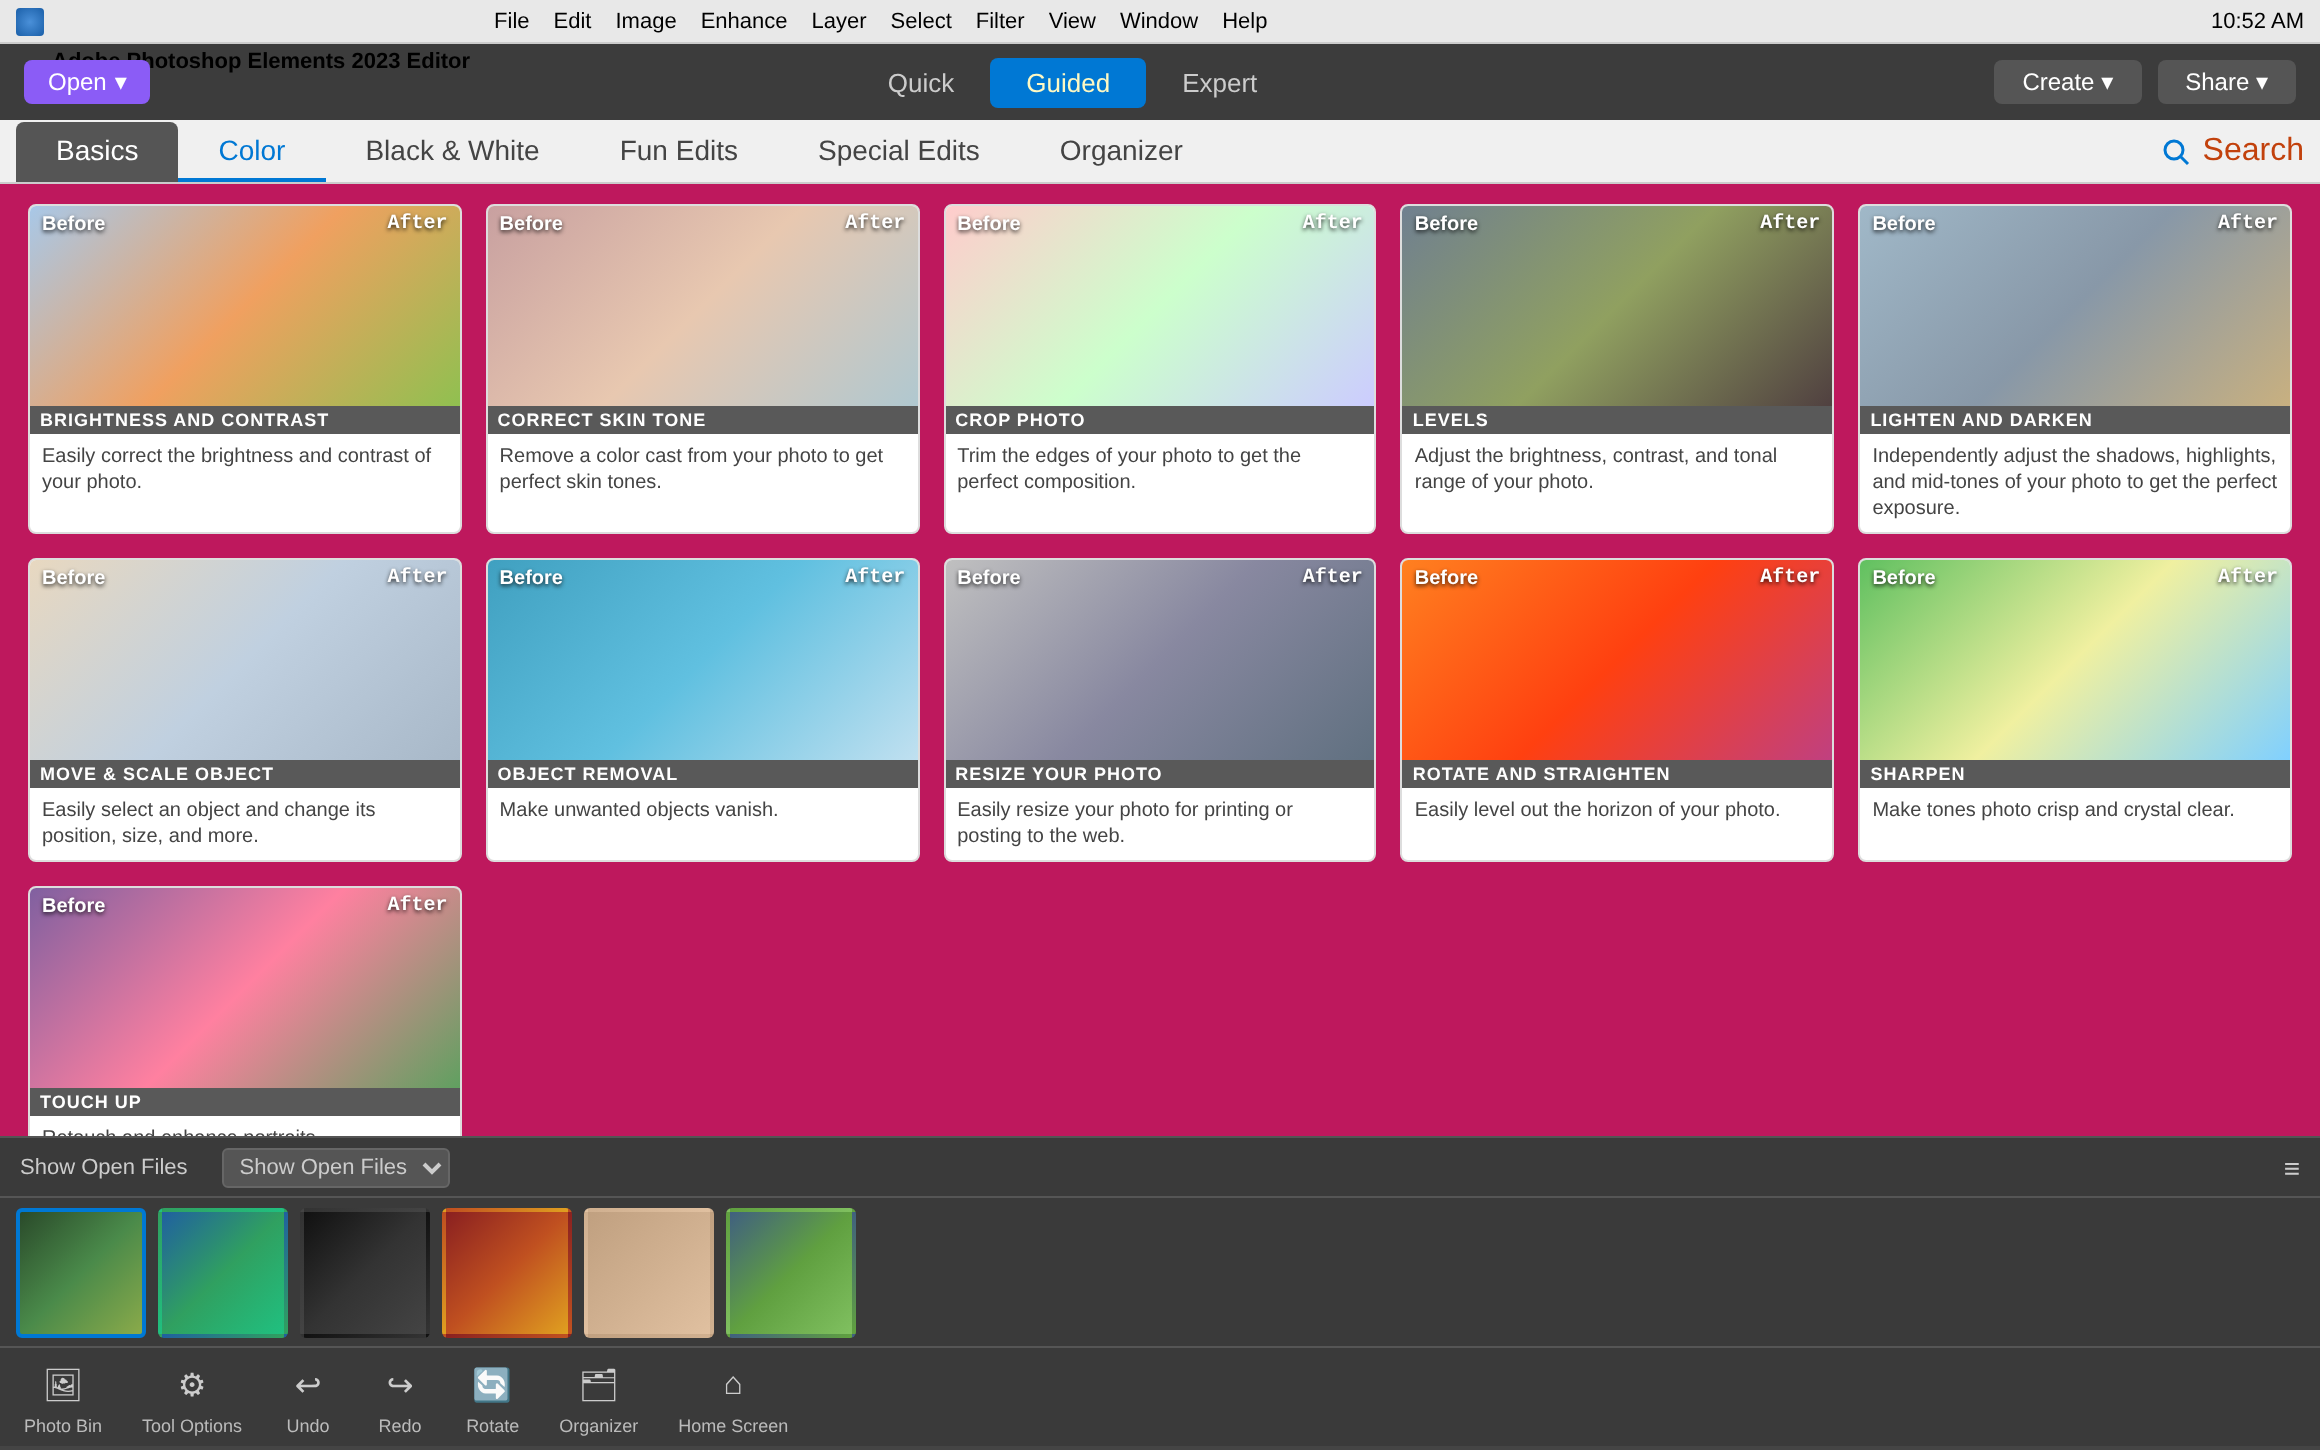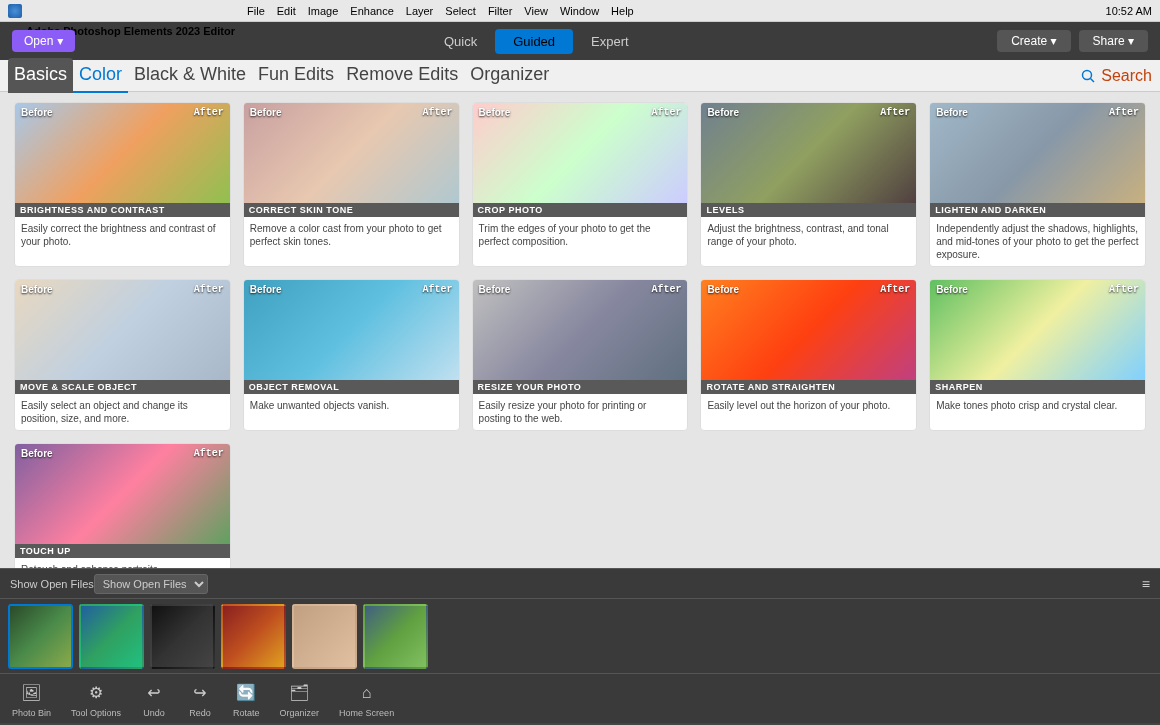--- a/index.html
+++ b/index.html
@@ -7,34 +7,34 @@
 
     
     #menubar { height: 22px; background: #e8e8e8; display: flex; align-items: center; padding: 0 8px; gap: 12px; font-size: 11px; color: #000; border-bottom: 1px solid #ccc; }
     #menubar span { cursor: default; }
 
     
     #toolbar { height: 38px; background: #3c3c3c; display: flex; align-items: center; padding: 0 12px; justify-content: space-between; }
     #toolbar .open-btn { background: #8b5cf6; border: none; color: #fff; padding: 4px 12px; border-radius: 4px; font-size: 12px; cursor: pointer; display: flex; align-items: center; gap: 4px; }
     #toolbar .mode-tabs { display: flex; gap: 0; }
     #toolbar .mode-tab { padding: 5px 18px; font-size: 13px; color: #ccc; cursor: pointer; border-radius: 4px; }
-    #toolbar .mode-tab.active { background: #0078d4; color: #000000; text-align: center; }
+    #toolbar .mode-tab.active { background: #0078d4; color: #fef9c3; text-align: center; }
     #toolbar .create-share { display: flex; gap: 8px; }
     #toolbar .create-btn, #toolbar .share-btn { background: #555; border: none; color: #fff; padding: 4px 14px; border-radius: 4px; font-size: 12px; cursor: pointer; }
 
     
     #navtabs { height: 32px; background: #f0f0f0; display: flex; align-items: center; border-bottom: 1px solid #ccc; padding: 0 8px; gap: 0; }
-    .nav-tab { padding: 6px 6px; font-size: 18px; color: #444; cursor: pointer; border-bottom: 2px solid transparent; }
+    .nav-tab { padding: 6px 20px; font-size: 14px; color: #444; cursor: pointer; border-bottom: 2px solid transparent; }
     .nav-tab.active { background: #555; color: #fff; border-radius: 4px 4px 0 0; }
     .nav-tab.blue { color: #0078d4; border-bottom: 2px solid #0078d4; }
     .nav-search { display: flex; align-items: center; gap: 6px; margin-left: auto; color: #c2410c; font-size: 16px; cursor: pointer; }
     .nav-search svg { width: 14px; height: 14px; }
 
     
-    #main { height: calc(725px - 22px - 38px - 32px - 30px - 105px - 22px); background: #e5e5e5; overflow-y: auto; padding: 10px 14px; }
+    #main { height: calc(725px - 22px - 38px - 32px - 30px - 105px - 22px); background: #be185d; overflow-y: auto; padding: 10px 14px; }
 
     
     .card-grid { display: grid; grid-template-columns: repeat(5, 1fr); gap: 12px; margin-bottom: 12px; }
     .card { background: #fff; border: 1px solid #ddd; border-radius: 4px; overflow: hidden; cursor: pointer; }
     .card-img { position: relative; height: 100px; overflow: hidden; background: #888; }
     .card-img .before-label, .card-img .after-label { position: absolute; top: 4px; font-size: 10px; color: #fff; font-weight: bold; text-shadow: 0 1px 2px rgba(0,0,0,0.8); }
     .card-img .before-label { left: 6px; }
     .card-img .after-label { right: 6px; font-family: Liberation Mono, monospace; }
     .card-title-bar { background: rgba(0,0,0,0.65); color: #fff; font-size: 9px; font-weight: bold; padding: 2px 5px; text-transform: uppercase; letter-spacing: 0.5px; }
     .card-desc { padding: 5px 6px; font-size: 10px; color: #444; line-height: 1.3; min-height: 36px; }
@@ -46,21 +46,21 @@
     .bg-old-man { background: linear-gradient(135deg, #708090 0%, #90a060 50%, #504040 100%); }
     .bg-house { background: linear-gradient(135deg, #a0b8c8 0%, #8898a8 50%, #c8b080 100%); }
     .bg-mom-kid { background: linear-gradient(135deg, #e8d8c0 0%, #c0d0e0 50%, #a8b8c8 100%); }
     .bg-water { background: linear-gradient(135deg, #40a0c0 0%, #60c0e0 50%, #c0e0f0 100%); }
     .bg-bridge { background: linear-gradient(135deg, #c0c0c0 0%, #8888a0 50%, #607080 100%); }
     .bg-sunset { background: linear-gradient(135deg, #ff8020 0%, #ff4010 50%, #c04080 100%); }
     .bg-kids { background: linear-gradient(135deg, #60c060 0%, #f0f0a0 50%, #80d0ff 100%); }
     .bg-girl { background: linear-gradient(135deg, #8060a0 0%, #ff80a0 50%, #60a060 100%); }
 
     
-    #filestrip { height: 30px; background: #3a3a3a; display: flex; align-items: center; padding: 0 10px; gap: 0; border-top: 1px solid #555; }
+    #filestrip { height: 30px; background: #3a3a3a; display: flex; align-items: center; padding: 0 10px; gap: 17px; border-top: 1px solid #555; }
     #filestrip .show-label { color: #ccc; font-size: 11px; }
     #filestrip select { background: #555; color: #ccc; border: 1px solid #666; font-size: 11px; padding: 2px 4px; border-radius: 3px; }
     #filestrip .strip-options { margin-left: auto; color: #ccc; font-size: 14px; cursor: pointer; }
 
     
     #thumbnails { height: 75px; background: #3a3a3a; display: flex; align-items: center; padding: 4px 8px; gap: 6px; overflow-x: auto; border-top: 1px solid #555; }
     .thumb { width: 65px; height: 65px; background: #555; border: 2px solid transparent; border-radius: 3px; cursor: pointer; overflow: hidden; flex-shrink: 0; }
     .thumb.active { border-color: #0078d4; }
     .bg-thumb1 { background: linear-gradient(135deg, #2a4a2a, #4a8a4a, #8aaa4a); }
     .bg-thumb2 { background: linear-gradient(135deg, #2060a0, #30a060, #20c080); }
@@ -119,21 +119,21 @@
       <span> ▾</span>
     </button>
   </div>
 </div>
 
 <div id="navtabs">
   <div class="nav-tab active">Basics</div>
   <div class="nav-tab blue">Color</div>
   <div class="nav-tab">Black &amp; White</div>
   <div class="nav-tab">Fun Edits</div>
-  <div class="nav-tab">Remove Edits</div>
+  <div class="nav-tab">Special Edits</div>
   <div class="nav-tab">Organizer</div>
   <div class="nav-search">
     <svg viewBox="0 0 14 14" fill="#0078d4">
         <circle cx="6" cy="6" r="4.5" stroke="#0078d4" stroke-width="1.5" fill="none"></circle>
         <line x1="9.5" y1="9.5" x2="13" y2="13" stroke="#0078d4" stroke-width="1.5"></line>
       </svg>
     <span>Search</span>
   </div>
 </div>
 

